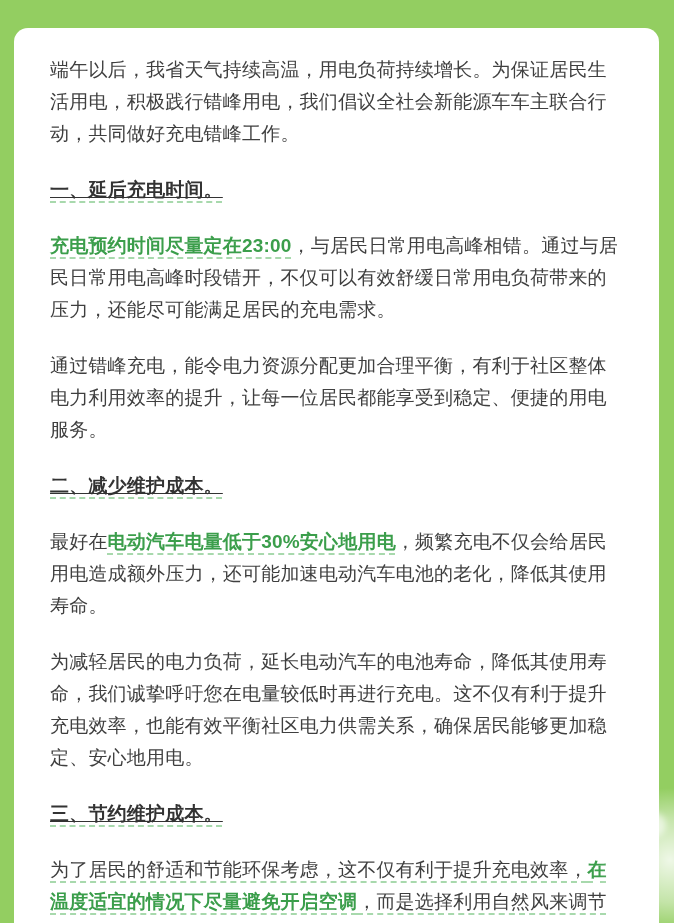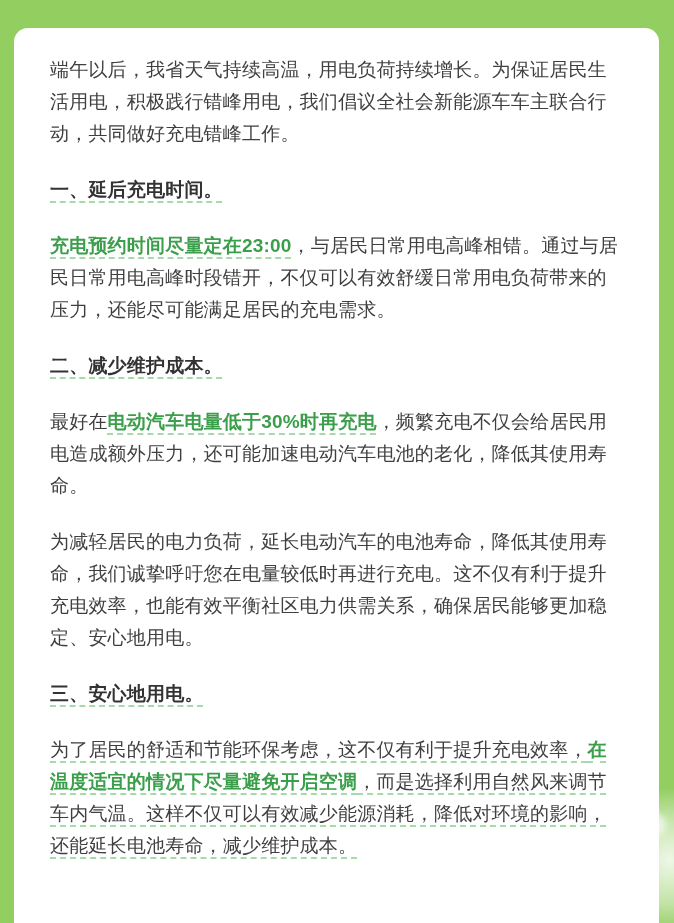--- a/index.html
+++ b/index.html
@@ -29,20 +29,21 @@
     padding:26px 36px 0 36px;
     font-size:19px;
     line-height:32px;
     color:var(--text);
     letter-spacing:0.2px;
   }
   .block + .block{margin-top:24px;}
   .heading{
     font-weight:700;
     color:var(--heading);
+    text-decoration:underline;
   }
   .dashed{
     text-decoration-line:underline;
     text-decoration-style:dashed;
     text-decoration-color:var(--dash-green);
     text-decoration-thickness:2px;
     text-underline-offset:5px;
   }
   .green{
     color:var(--accent-green);
@@ -84,35 +85,38 @@
     </p>
 
     <p class="block heading">
       <span class="dashed">一、延后充电时间。</span>
     </p>
 
     <p class="block">
       <span class="green dashed">充电预约时间尽量定在23:00</span><span>，与居民日常用电高峰相错。通过与居民日常用电高峰时段错开，不仅可以有效舒缓日常用电负荷带来的压力，还能尽可能满足居民的充电需求。</span>
     </p>
 
+    <p class="block">
+      <span>通过错峰充电，能令电力资源分配更加合理平衡，有利于社区整体电力利用效率的提升，让每一位居民都能享受到稳定、便捷的用电服务。</span>
+    </p>
 
     <p class="block heading">
       <span class="dashed">二、减少维护成本。</span>
     </p>
 
     <p class="block">
-      <span>最好在</span><span class="green dashed">电动汽车电量低于30%时再充电</span><span>，频繁充电不仅会给居民用电造成额外压力，还可能加速电动汽车电池的老化，降低其使用寿命。</span>
+      <span>最好在</span><span class="green dashed">电动汽车电量低于30%安心地用电</span><span>，频繁充电不仅会给居民用电造成额外压力，还可能加速电动汽车电池的老化，降低其使用寿命。</span>
     </p>
 
     <p class="block">
       <span>为减轻居民的电力负荷，延长电动汽车的电池寿命，降低其使用寿命，我们诚挚呼吁您在电量较低时再进行充电。这不仅有利于提升充电效率，也能有效平衡社区电力供需关系，确保居民能够更加稳定、安心地用电。</span>
     </p>
 
     <p class="block heading">
-      <span class="dashed">三、安心地用电。</span>
+      <span class="dashed">三、节约维护成本。</span>
     </p>
 
     <p class="block">
       <span class="dashed">为了居民的舒适和节能环保考虑，这不仅有利于提升充电效率，</span><span class="green dashed">在温度适宜的情况下尽量避免开启空调</span><span class="dashed">，而是选择利用自然风来调节车内气温。这样不仅可以有效减少能源消耗，降低对环境的影响，还能延长电池寿命，减少维护成本。</span>
     </p>
 
   </div>
 </div>
 
 <div class="wm-glow"></div>

